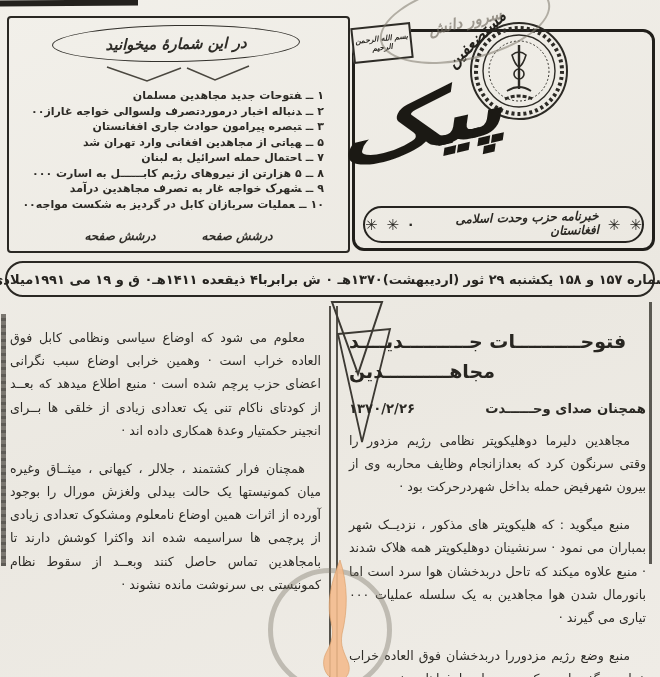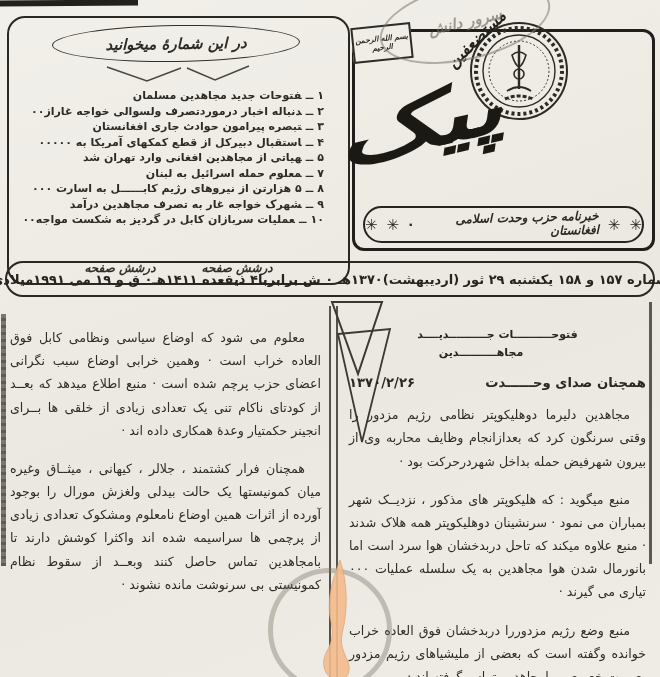--- a/index.html
+++ b/index.html
@@ -16,22 +16,22 @@
     background:linear-gradient(160deg,#f2f0ea 0%, #ebe8e1 55%, #efece6 100%);
     overflow:hidden;
   }
   
   .scan-bar-tl{ position:absolute; left:0; top:0; width:138px; height:6px; background:#23211d; transform:skewY(-.4deg); }
   .edge-left{ position:absolute; left:1px; top:314px; width:5px; height:252px;
     background:repeating-linear-gradient(180deg,#55514a 0 4px,#2f2c27 4px 7px); opacity:.75; }
   .edge-right{ position:absolute; left:649px; top:302px; width:3px; height:262px; background:#37342e; opacity:.8; }
   
   .toc-box{
-    position:absolute; left:7px; top:16px; width:343px; height:269px;
-    border:2.5px solid #2a2823; border-radius:18px;
+    position:absolute; left:7px; top:16px; width:343px; height:237px;
+    border:2.5px solid #2a2823; border-radius:4px;
   }
   .toc-oval{
     position:absolute; right:48px; top:7px; width:248px; height:37px;
     border:1.6px solid #33312c; border-radius:50%;
     display:flex; align-items:center; justify-content:center;
     font-size:15px; font-style:italic; font-weight:bold; color:#2e2c27;
     transform:rotate(-.8deg); letter-spacing:1px;
   }
   .toc-chevrons{ position:absolute; right:95px; top:44px; }
   .toc-list{
@@ -104,21 +104,21 @@
     border-left:2.5px solid #45423b; border-right:2.5px solid #45423b;
     background:transparent; opacity:.9;
   }
   .tri-ornament{ position:absolute; left:320px; top:296px; }
   .col{ position:absolute; direction:rtl; }
   .col p{
     font-size:12.6px; line-height:1.84; text-align:justify;
     text-indent:16px; color:#2e2c27; margin-bottom:9px;margin-top:15px;
   }
   .col-right{ left:343px; top:300px; width:307px; padding:26px 4px 0 6px; }
-  .headline{ font-size:11px; font-weight:bold; color:#282621; text-align:center; line-height:1.6; }
+  .headline{ font-size:19px; font-weight:bold; color:#282621; text-align:left; line-height:1.6; }
   .headline-2{ margin-right:33px; }
   .byline{
     margin-top:14px; display:flex; justify-content:space-between; align-items:baseline;
     font-size:13.2px; font-weight:bold; color:#2a2823;
   }
   .byline .date{ direction:ltr; }
   .col-right p:first-of-type{ margin-top:13px; }
   .col-left{ left:8px; top:307px; width:317px; padding:4px 4px 0 2px; }
   
   .wm-circle{
@@ -142,23 +142,22 @@
       <span>در این شمارهٔ میخوانید</span>
     </div>
     <svg class="toc-chevrons" width="150" height="26" viewBox="0 0 150 26">
       <polyline points="4,5 44,19 78,6" fill="none" stroke="#4a473f" stroke-width="1.6"></polyline>
       <polyline points="84,6 112,18 146,4" fill="none" stroke="#4a473f" stroke-width="1.6"></polyline>
     </svg>
     <ul class="toc-list">
       <li><span>۱</span><span class="sep">ــ</span><span>فتوحات جدید مجاهدین مسلمان</span></li>
       <li><span>۲</span><span class="sep">ــ</span><span>دنباله اخبار درموردتصرف ولسوالی خواجه غاراز۰۰</span></li>
       <li><span>۳</span><span class="sep">ــ</span><span>تبصره پیرامون حوادث جاری افغانستان</span></li>
-      <li><span>۴</span><span class="sep">ــ</span><span>استقبال دبیرکل از قطع کمکهای آمریکا به ۰۰۰۰۰</span></li>
       <li><span>۵</span><span class="sep">ــ</span><span>هیاتی از مجاهدین افغانی وارد تهران شد</span></li>
-      <li><span>۷</span><span class="sep">ــ</span><span>معلوم حمله اسرائیل به لبنان</span></li>
+      <li><span>۷</span><span class="sep">ــ</span><span>احتمال حمله اسرائیل به لبنان</span></li>
       <li><span>۸</span><span class="sep">ــ</span><span>۵ هزارتن از نیروهای رژیم کابــــــل به اسارت ۰۰۰</span></li>
       <li><span>۹</span><span class="sep">ــ</span><span>شهرک خواجه غار به تصرف مجاهدین درآمد</span></li>
       <li><span>۱۰</span><span class="sep">ــ</span><span>عملیات سربازان کابل در گردیز به شکست مواجه۰۰</span></li>
     </ul>
     <div class="toc-foot">
       <span>درشش صفحه</span>
       <span>درشش صفحه</span>
     </div>
   </div>
 

